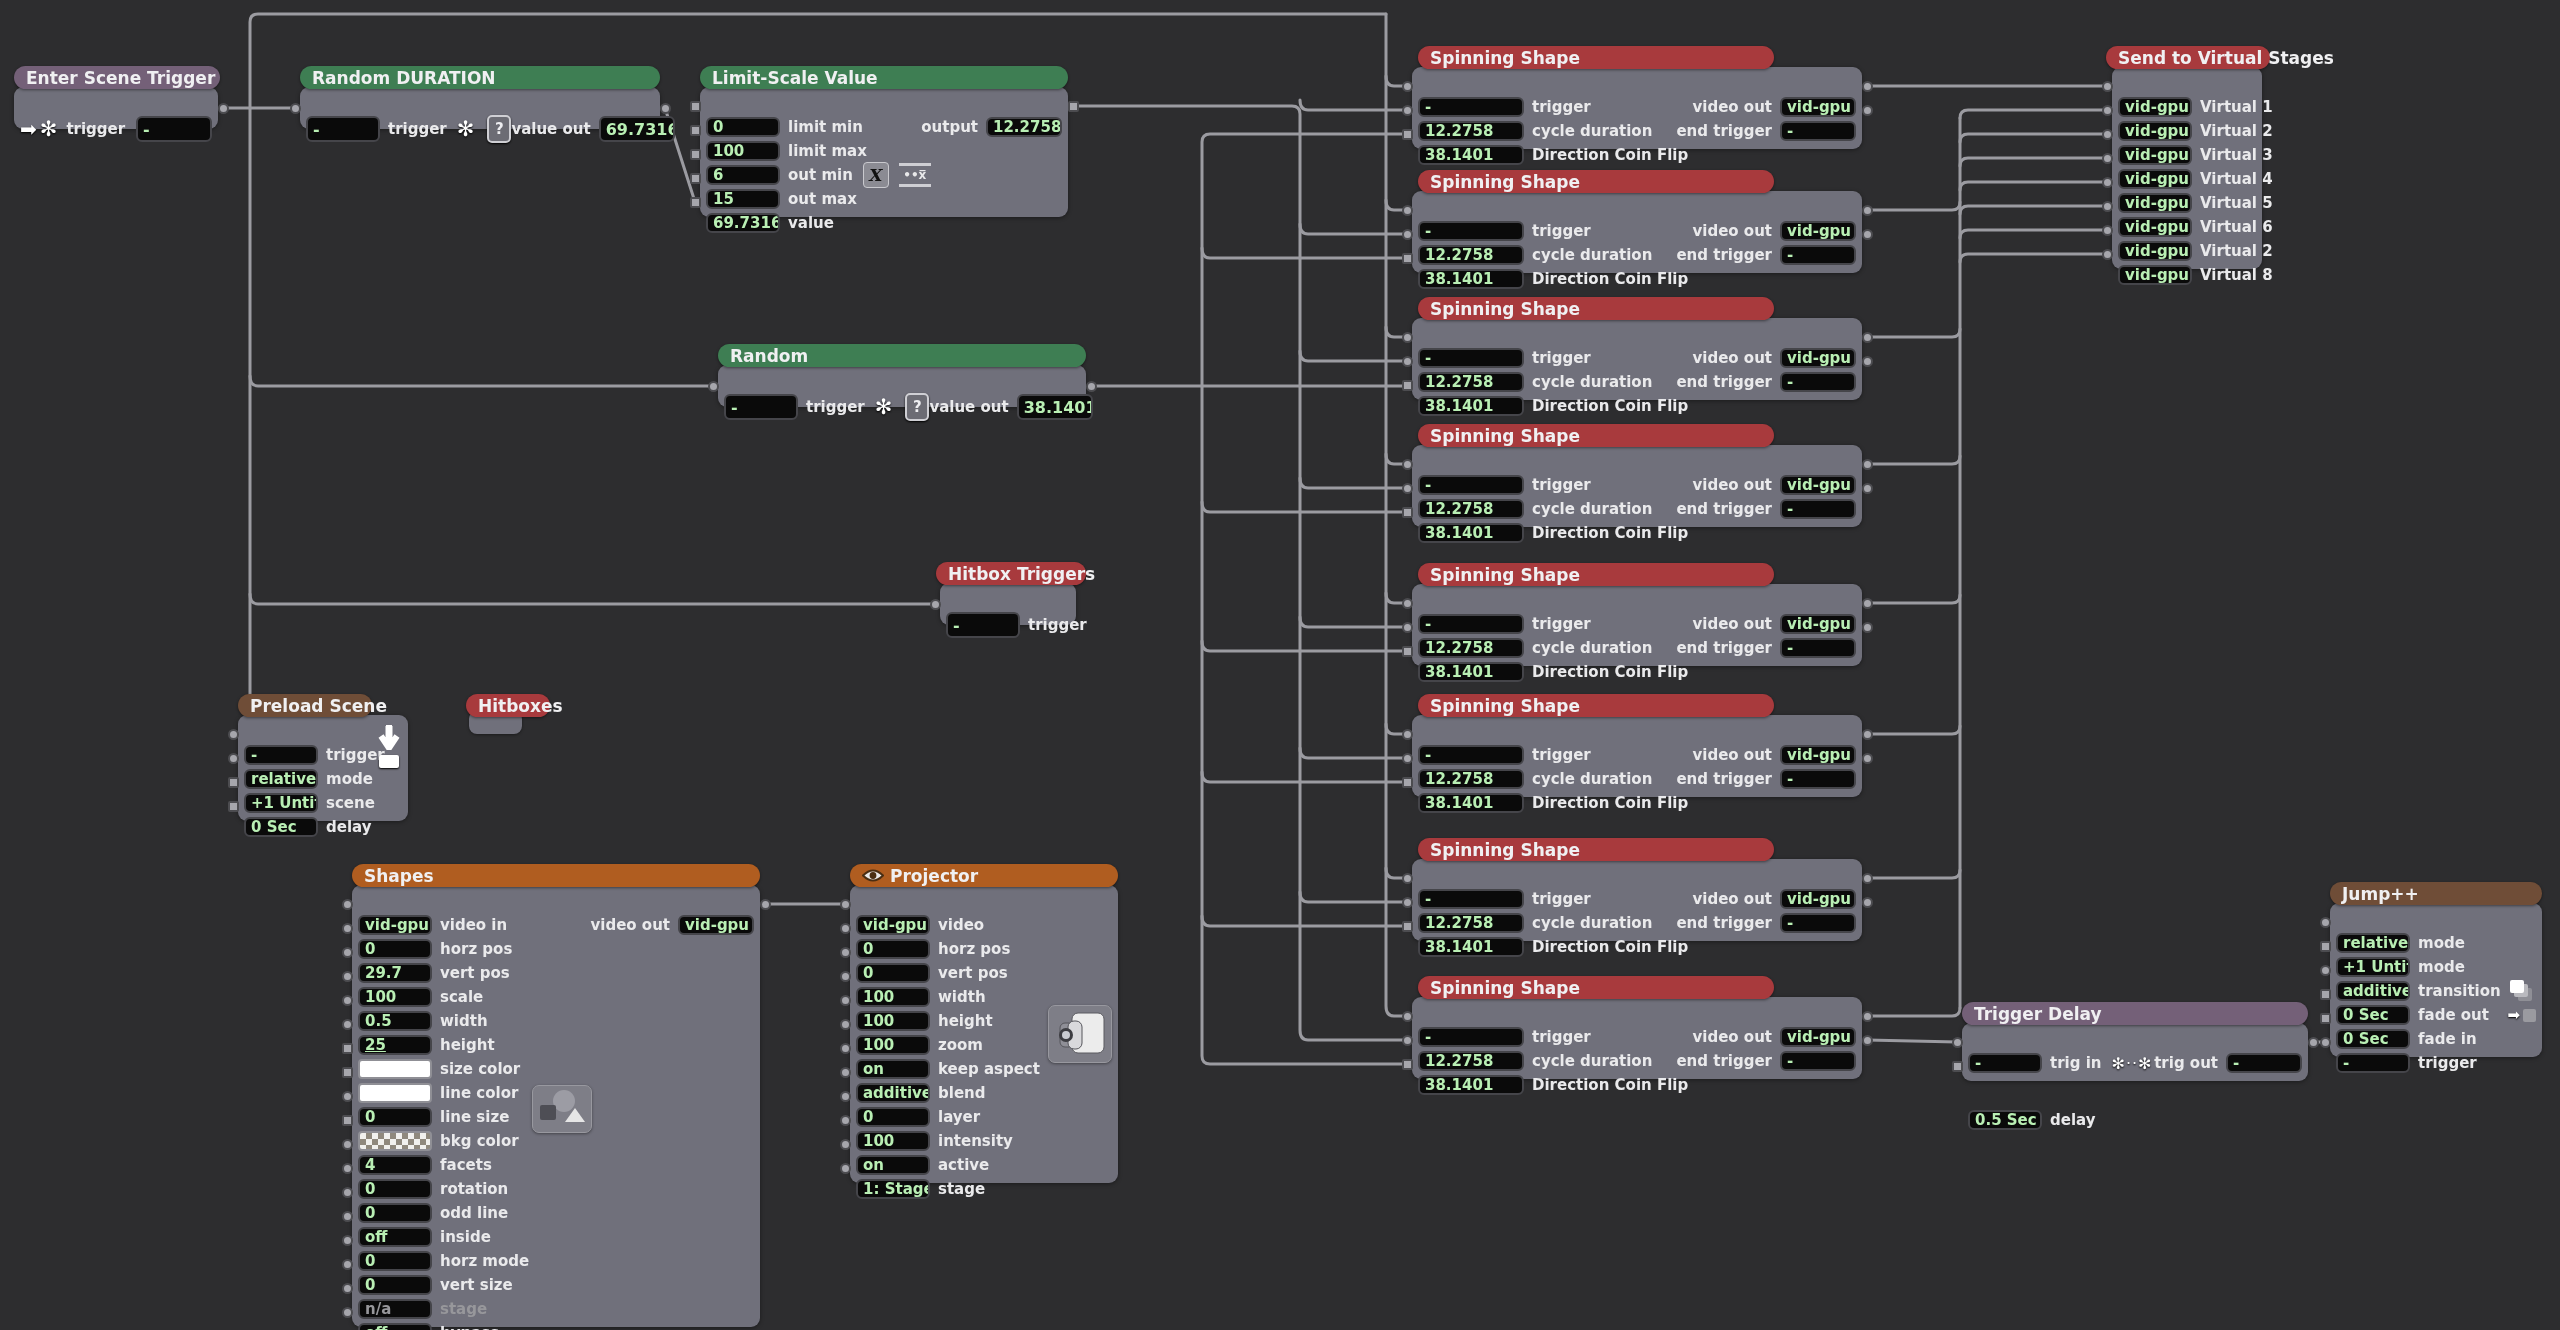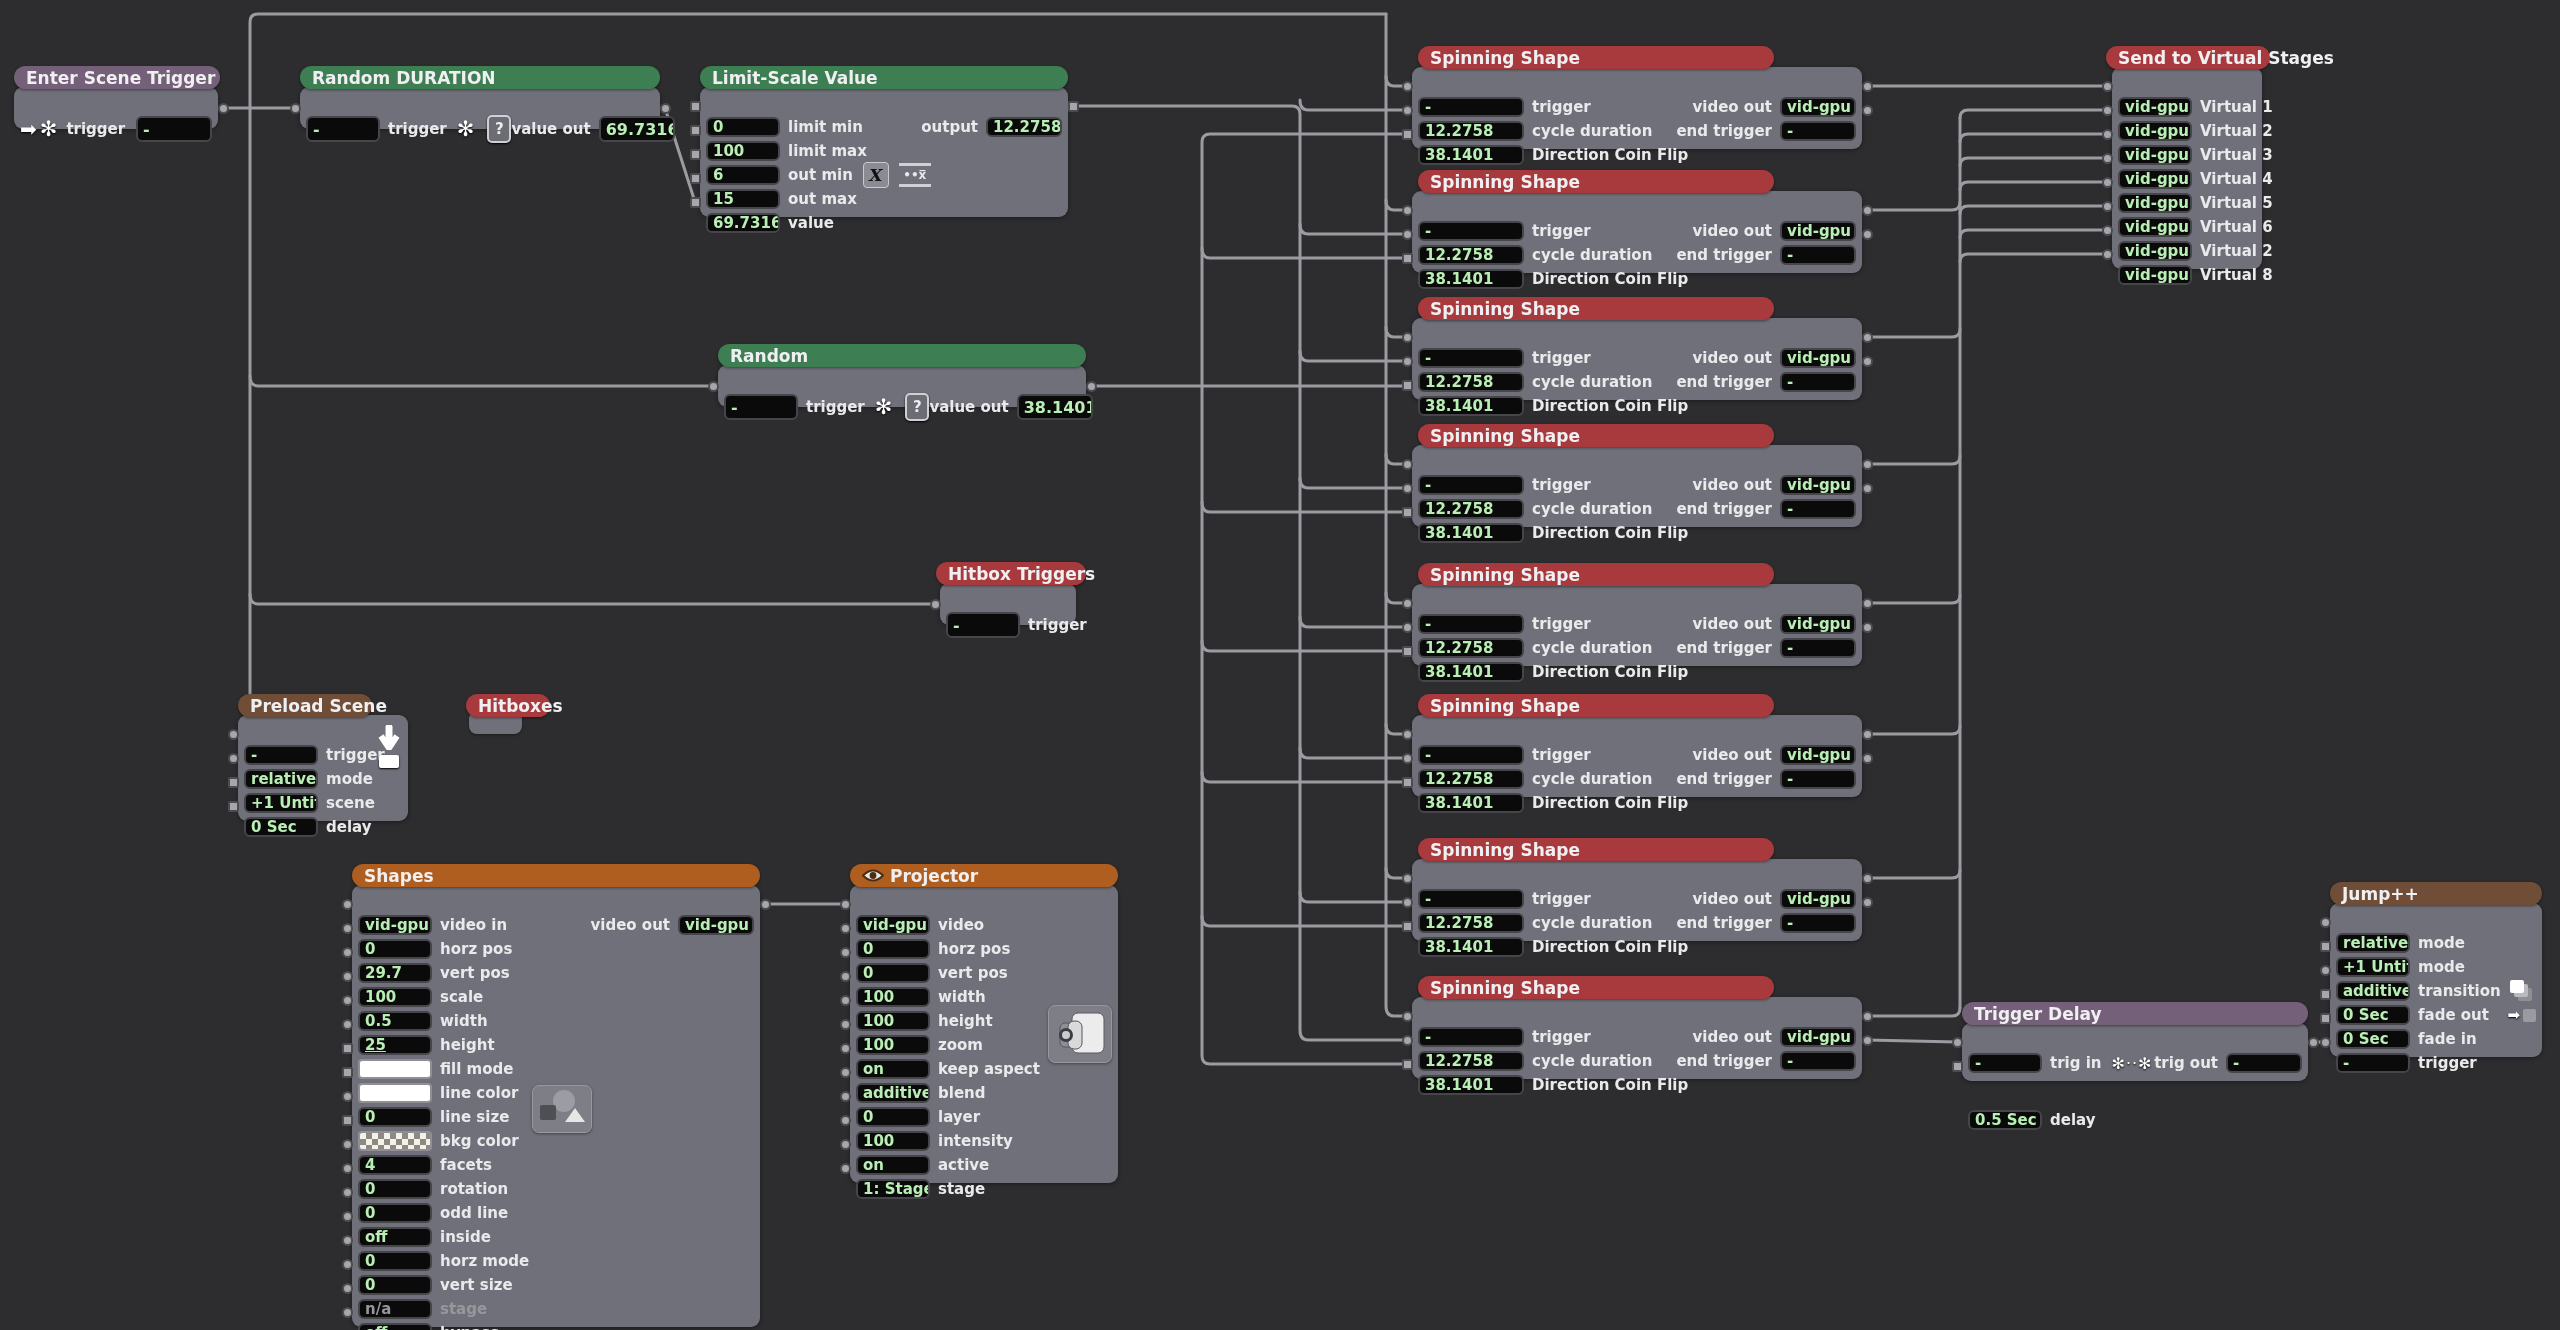--- a/index.html
+++ b/index.html
@@ -275,21 +275,21 @@
       <div class="row" style="top: 124px; height: 24px;">
         <span class="vb" style="width: 74px;">0.5</span>
         <span class="lbl">width</span>
       </div>
       <div class="row" style="top: 148px; height: 24px;">
         <span class="vb" style="width: 74px; text-decoration: underline;">25</span>
         <span class="lbl">height</span>
       </div>
       <div class="row" style="top: 172px; height: 24px;">
         <span class="sw"></span>
-        <span class="lbl">fill mode</span>
+        <span class="lbl">size color</span>
       </div>
       <div class="row" style="top: 196px; height: 24px;">
         <span class="sw"></span>
         <span class="lbl">line color</span>
       </div>
       <div class="row" style="top: 220px; height: 24px;">
         <span class="vb" style="width: 74px;">0</span>
         <span class="lbl">line size</span>
       </div>
       <div class="row" style="top: 244px; height: 24px;">

